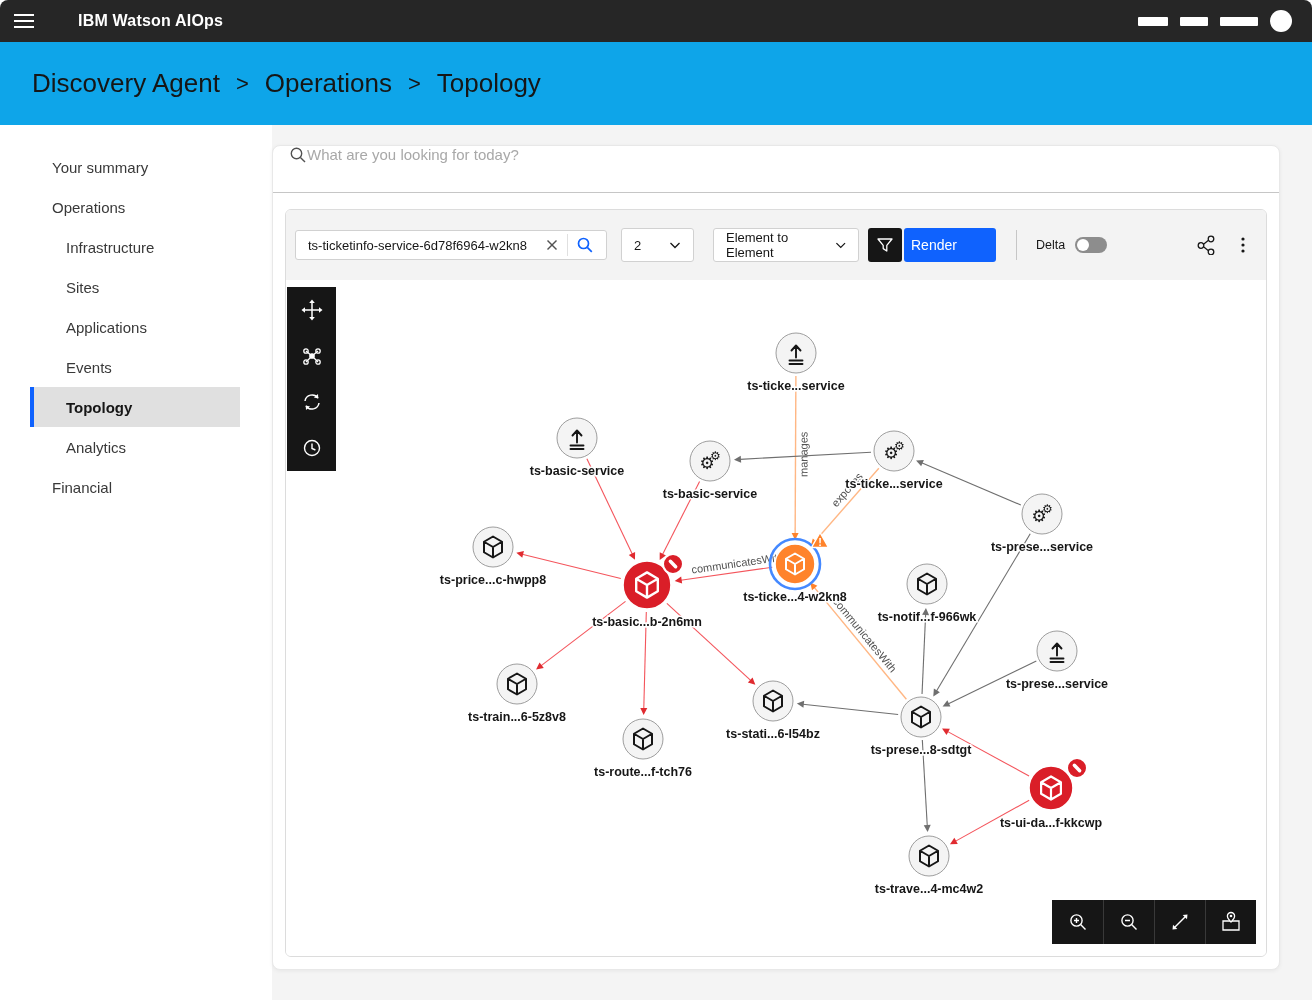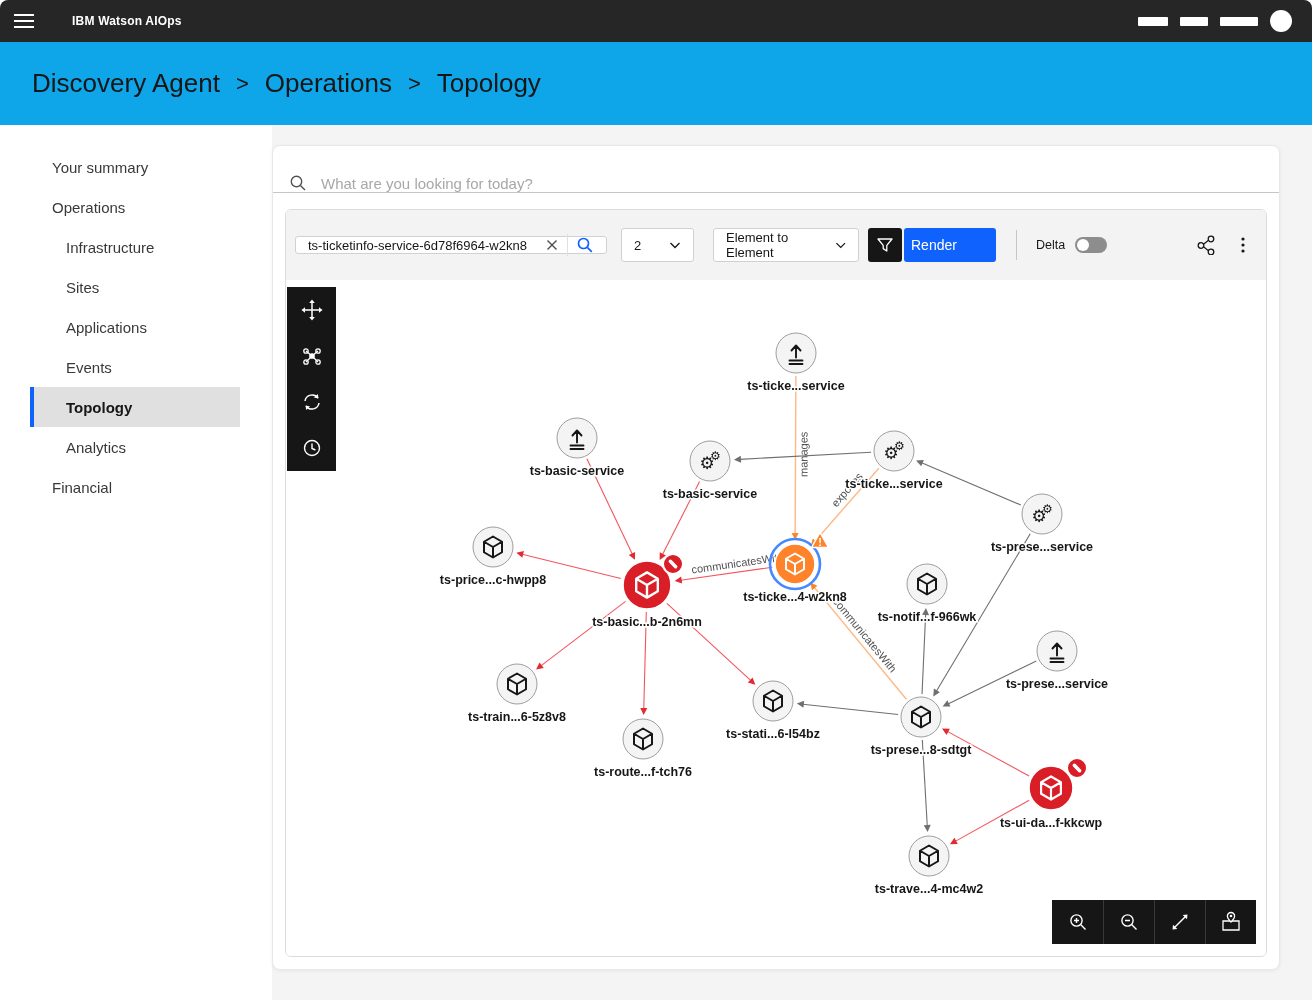--- a/index.html
+++ b/index.html
@@ -2,21 +2,21 @@
 <html><head>
 <meta charset="utf-8">
 <style>
   * { margin:0; padding:0; box-sizing:border-box; }
   html,body { width:1312px; height:1000px; font-family:"Liberation Sans",sans-serif; background:#ffffff; overflow:hidden; }
 
   
   .app-header { height:42px; background:#262626; display:flex; align-items:center; border-radius:8px 8px 0 0; }
   .hamburger { width:48px; height:42px; display:flex; flex-direction:column; justify-content:center; align-items:center; gap:4px; cursor:pointer; background:none; border:none; }
   .hamburger span { display:block; width:20px; height:2px; background:#ffffff; }
-  .app-title { color:#ffffff; font-weight:bold; font-size:12px; margin-left:24px; letter-spacing:.2px;text-align:right; }
+  .app-title { color:#ffffff; font-weight:bold; font-size:16px; margin-left:30px; letter-spacing:.2px;text-align:right; }
   .header-right { margin-left:auto; display:flex; align-items:center; gap:12px; padding-right:20px; }
   .hdr-pill { height:9px; background:#ffffff; border-radius:1px; }
   .hdr-pill.p1{width:30px}.hdr-pill.p2{width:28px}.hdr-pill.p3{width:38px}
   .avatar { width:22px; height:22px; border-radius:50%; background:#ffffff; }
 
   
   .breadcrumb-band { height:83px; background:#0ea5e9; display:flex; align-items:center; padding-left:32px; }
   .breadcrumb { font-size:26px; color:#161616; display:flex; gap:16px; align-items:center; }
   .breadcrumb .sep { color:#161616; font-size:22px; }
   .crumb { cursor:pointer; }
@@ -25,28 +25,28 @@
   .content-row { display:flex; height:875px; }
   .sidebar { width:272px; background:#ffffff; padding-top:22px; flex:none; }
   .nav-item { height:40px; display:flex; align-items:center; font-size:15px; color:#393939; cursor:pointer; margin:0 32px 0 30px; padding-left:18px; border-left:4px solid transparent; }
   .nav-item.sub { padding-left:32px; }
   .nav-item.selected { background:#e0e0e0; border-left:4px solid #0f62fe; color:#161616; font-weight:bold; }
 
   .main-area { flex:1; background:#f4f4f4; padding:20px 32px 30px 0; }
   .card { background:#ffffff; height:825px; border-radius:8px; border:1px solid #e8e8e8; box-shadow:0 1px 4px rgba(0,0,0,.06); display:flex; flex-direction:column; overflow:hidden; }
 
   
-  .global-search { height:47px; display:flex; align-items:flex-end; padding:0 16px; border-bottom:1px solid #c6c6c6; gap:14px; flex:none; }
+  .global-search { height:47px; display:flex; align-items:flex-start; padding:0 16px; border-bottom:1px solid #c6c6c6; flex:none; }
   .global-search input { border:none; outline:none; flex:1; font-size:15px; color:#161616; font-family:"Liberation Sans",sans-serif; background:transparent; }
   .global-search input::placeholder { color:#a8a8a8; }
 
   
   .topo-panel { margin:16px 12px 12px 12px; border:1px solid #dcdcdc; border-radius:6px; flex:1; display:flex; flex-direction:column; overflow:hidden; }
   .topo-toolbar { height:70px; background:#f3f3f3; display:flex; align-items:center; padding:0 12px 0 9px; flex:none; }
-  .node-search { width:312px; height:18px; background:#ffffff; border:1px solid #d1d1d1; border-radius:3px; display:flex; align-items:center; padding:0 8px 0 12px; }
+  .node-search { width:312px; height:30px; background:#ffffff; border:1px solid #d1d1d1; border-radius:3px; display:flex; align-items:center; padding:0 8px 0 12px; }
   .node-search input { border:none; outline:none; flex:1; font-size:13px; color:#161616; font-family:"Liberation Sans",sans-serif; }
   .icon-btn { background:none; border:none; cursor:pointer; display:flex; align-items:center; justify-content:center; padding:4px; }
   .vsep-s { width:1px; height:22px; background:#e0e0e0; margin:0 4px; }
   .select-box { height:34px; background:#ffffff; border:1px solid #d1d1d1; border-radius:3px; display:flex; align-items:center; justify-content:space-between; padding:0 12px; font-size:13px; color:#161616; cursor:pointer; }
   .sel-hops { width:73px; margin-left:14px; }
   .sel-type { width:146px; margin-left:19px; }
   .filter-btn { width:34px; height:34px; margin-left:9px; background:#161616; border:none; border-radius:3px; cursor:pointer; display:flex; align-items:center; justify-content:center; }
   .render-btn { width:92px; height:34px; margin-left:2px; background:#0f62fe; color:#ffffff; border:none; border-radius:3px; font-size:14px; text-align:left; padding-left:7px; cursor:pointer; font-family:"Liberation Sans",sans-serif; }
   .vsep-l { width:1px; height:30px; background:#c6c6c6; margin-left:20px; }
   .delta-wrap { display:flex; align-items:center; gap:10px; margin-left:19px;text-align:center; }

